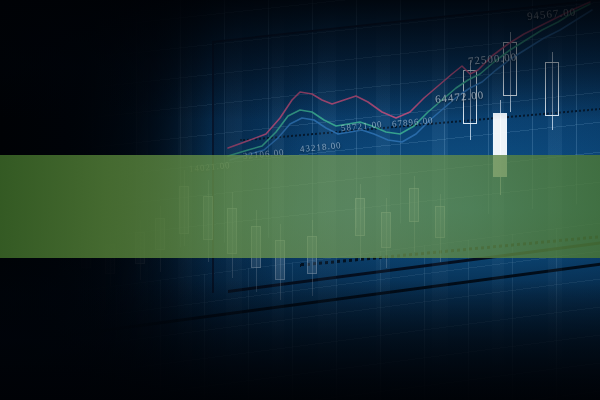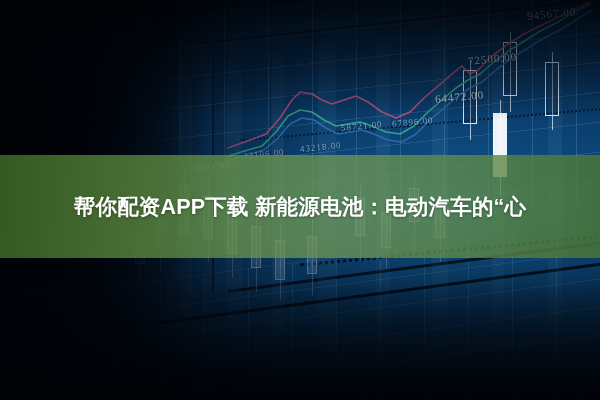--- a/index.html
+++ b/index.html
@@ -266,18 +266,18 @@
 
   <div class="bg-left-dark"></div>
   <div class="grid-mask-left"></div>
   <div class="bg-top-dark"></div>
   <div class="bg-bottom-dark"></div>
   <div class="grid-mask-bottom"></div>
 
   <div class="band">
     <div class="band-inner">
       <div class="title">
-        <span>帮你配资APP下载 新能源电池：电动汽车的“心</span><br>
+        <br>
       </div>
     </div>
   </div>
 
 </div>
 
 </body></html>

